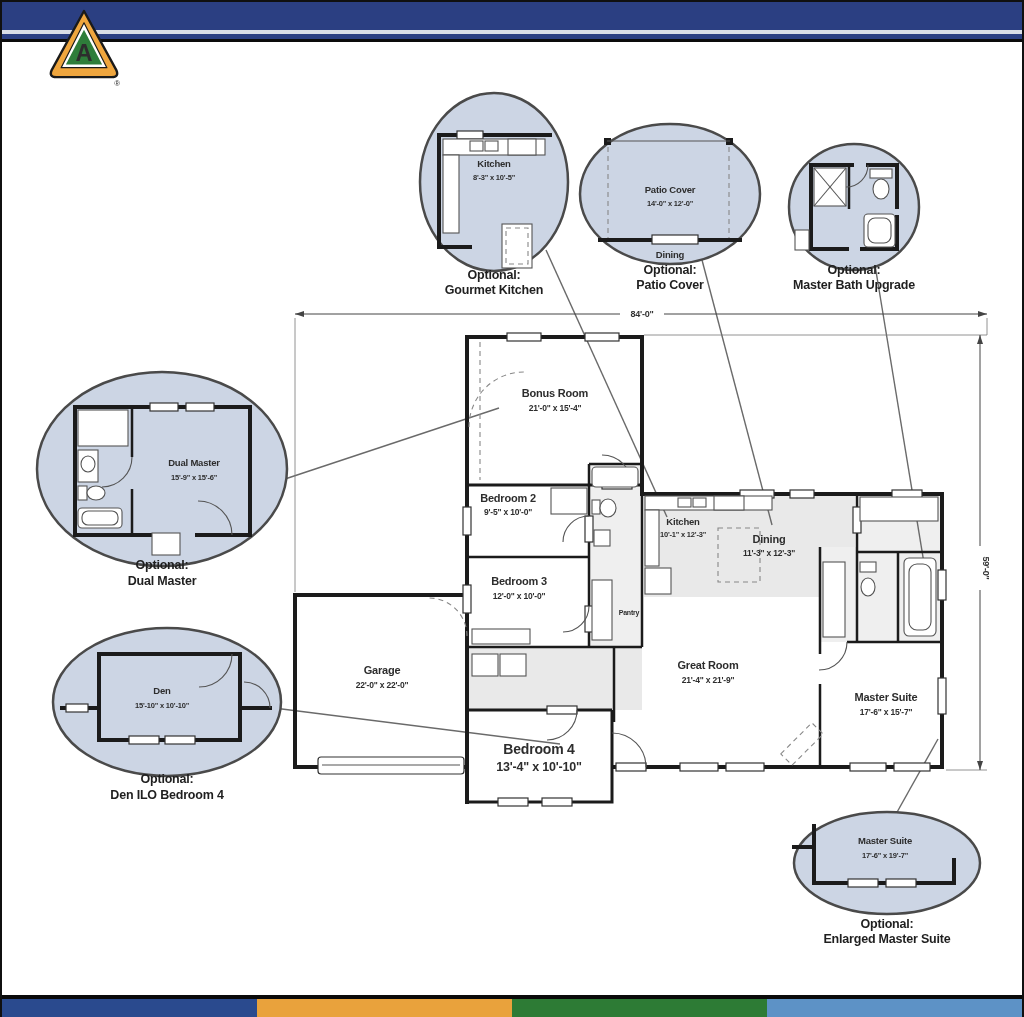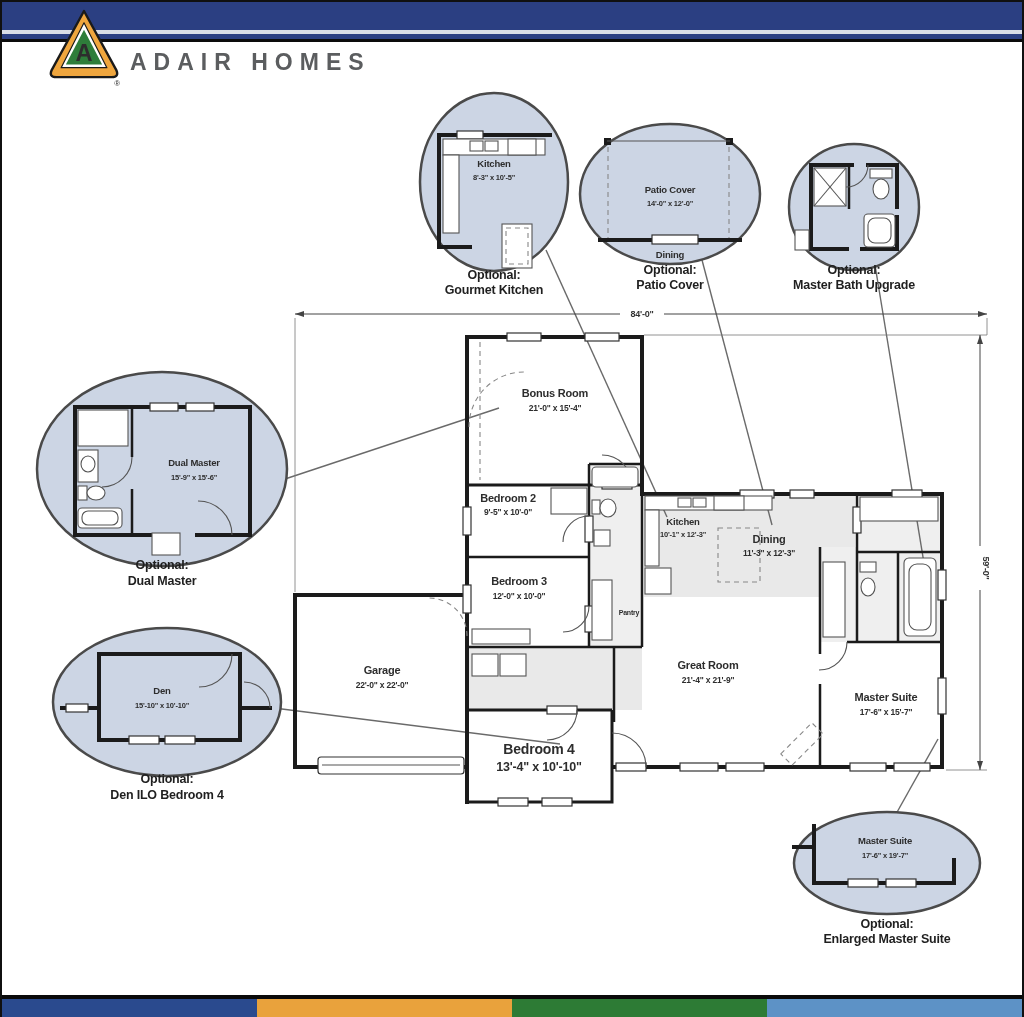--- a/index.html
+++ b/index.html
@@ -57,21 +57,20 @@
     <div class="bar-stripe"></div>
     <div class="bar-navy2"></div>
     <div class="bar-black"></div>
     <svg class="logo" viewBox="0 0 100 104">
       <path d="M50,5 L91,80 Q95,89 85,89 L15,89 Q5,89 9,80 Z" fill="#efa63e" stroke="#1a1a1a" stroke-width="3" stroke-linejoin="round"></path>
       <path d="M50,20 L79,77 L21,77 Z" fill="#ffffff" stroke="#1a1a1a" stroke-width="1.5" stroke-linejoin="round"></path>
       <path d="M50,29 L73,73 L27,73 Z" fill="#2e7d3a"></path>
       <text x="50" y="69" font-size="30" font-weight="bold" fill="#ffffff">A</text>
       <text x="92" y="100" font-size="10" fill="#333">®</text>
     </svg>
-    <div class="brand">ADAIR HOMES</div>
   </div>
 
   <svg class="plan" viewBox="0 0 1024 1017">
     <defs>
       <pattern id="hatch" width="4" height="4" patternUnits="userSpaceOnUse">
         <path d="M1,0 V4" stroke="#666" stroke-width="1"></path>
       </pattern>
     </defs>
 
     <g>

